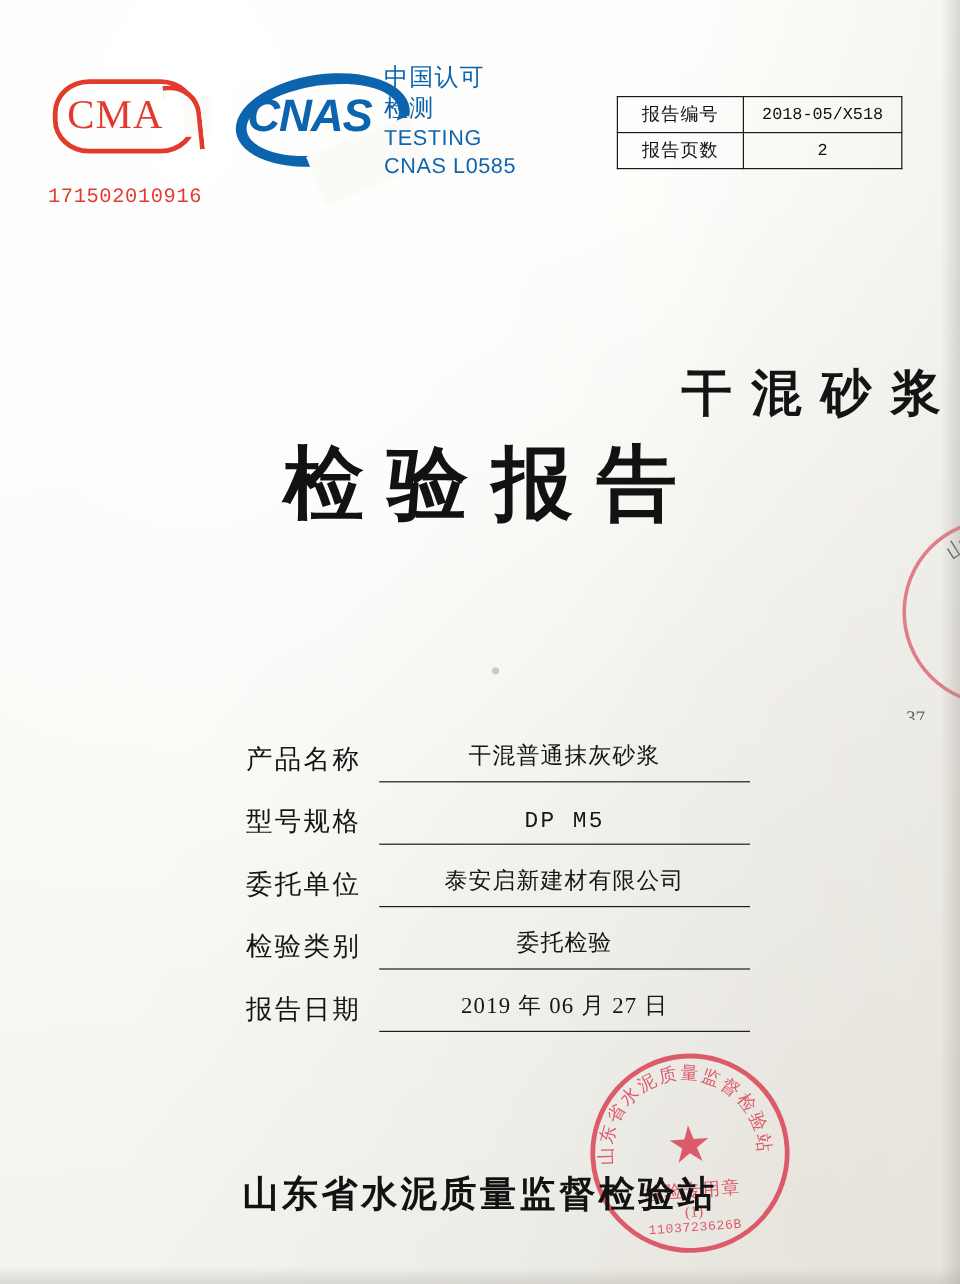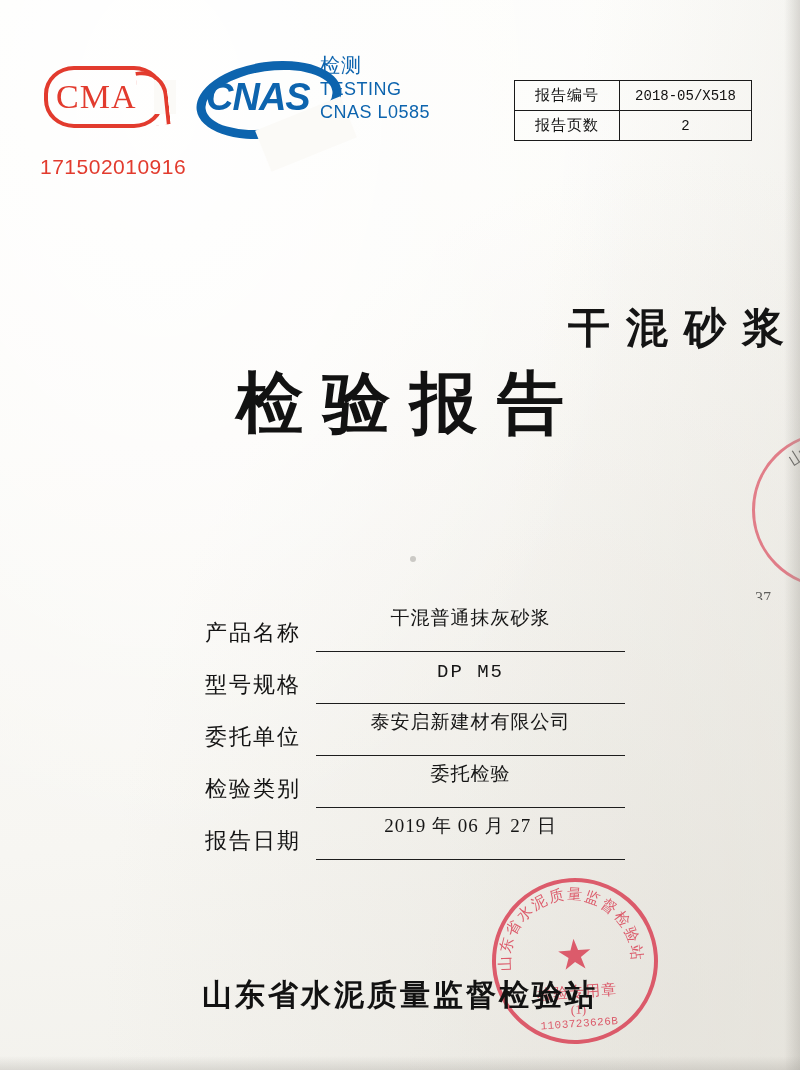--- a/index.html
+++ b/index.html
@@ -88,22 +88,22 @@
     border-top: 4px solid #e23b2e;
     border-radius: 0 26px 0 0;
     transform: rotate(-6deg);
     box-sizing: border-box;
   }
   #cma-number {
     position: absolute;
     left: 40px;
     top: 155px;
     color: #e23b2e;
-    font-family: Liberation Sans, sans-serif;
-    font-size: 21px;
+    font-family: Liberation Mono, monospace;
+    font-size: 17px;
     letter-spacing: 0.5px;
   }
 
   
   #cnas-logo {
     position: absolute;
     left: 196px;
     top: 62px;
     width: 150px;
     height: 86px;
@@ -242,21 +242,21 @@
     letter-spacing: 2px;
     color: #141414;
     white-space: nowrap;
     font-family: "Liberation Serif", serif;
     padding-bottom: 4px;
   }
   .field-value-wrap {
     flex: 1;
     border-bottom: 1.5px solid #1d1d1d;
     text-align: center;
-    padding-bottom: 20px;
+    padding-bottom: 8px;
     margin-left: 4px;
   }
   .field-value {
     font-size: 19px;
     letter-spacing: 1px;
     color: #161616;
     font-family: "Liberation Serif", serif;
   }
   .field-value.mono {
     font-family: "Liberation Mono", monospace;
@@ -382,20 +382,21 @@
     <div class="cma-tail"></div>
   </div>
   <div id="cma-number">171502010916</div>
 
   <div id="cnas-logo">
     <div class="swoosh"></div>
     <div class="swoosh-cut"></div>
     <div class="cnas-text">CNAS</div>
   </div>
   <div id="cnas-right">
+    <div class="cn-line1">中国认可</div>
     <div class="cn-line2">检测</div>
     <div class="en-line1">TESTING</div>
     <div class="en-line2">CNAS L0585</div>
   </div>
 
   <table id="report-table">
     <tbody>
         <tr>
       <td class="label">报告编号</td>
       <td class="value">2018-05/X518</td>

